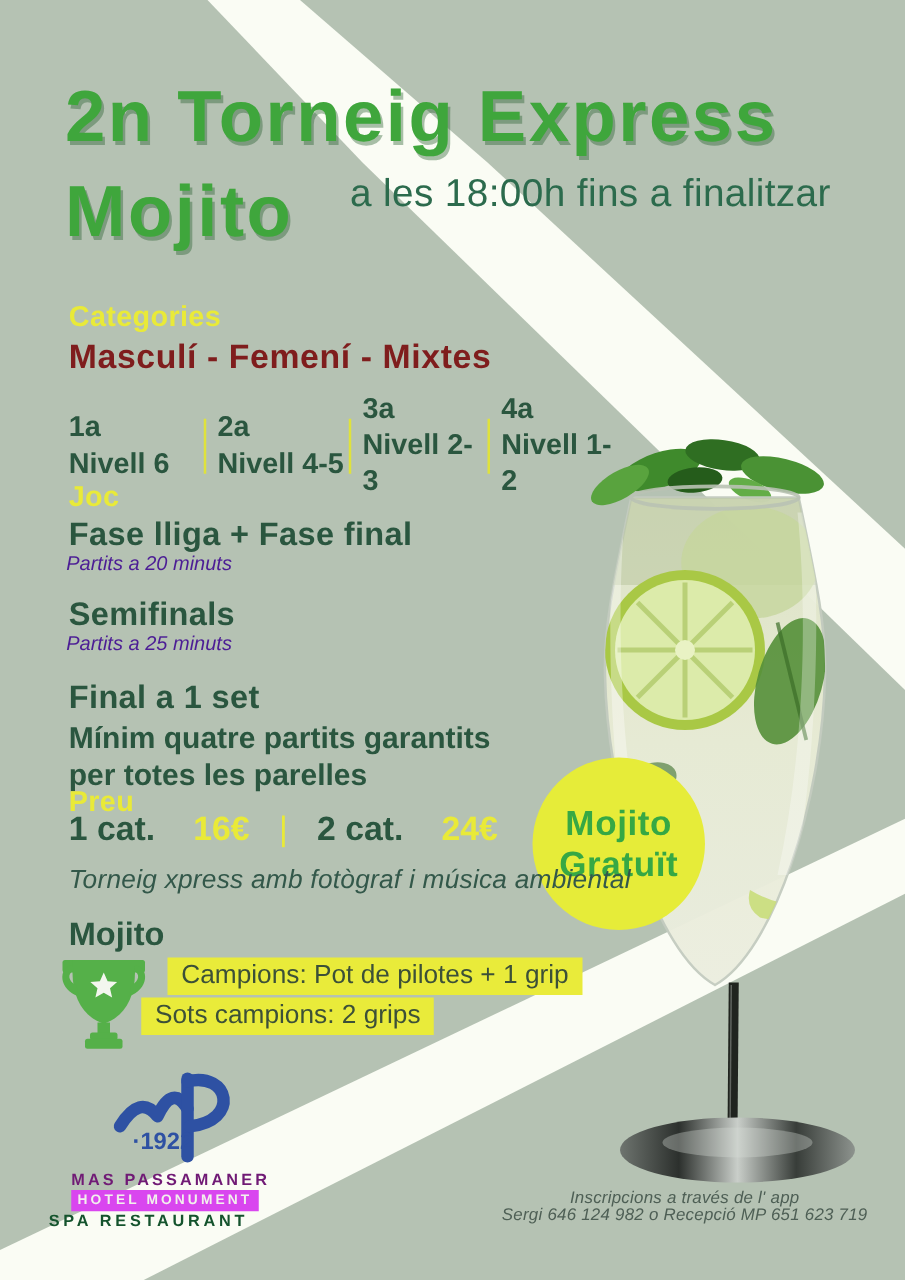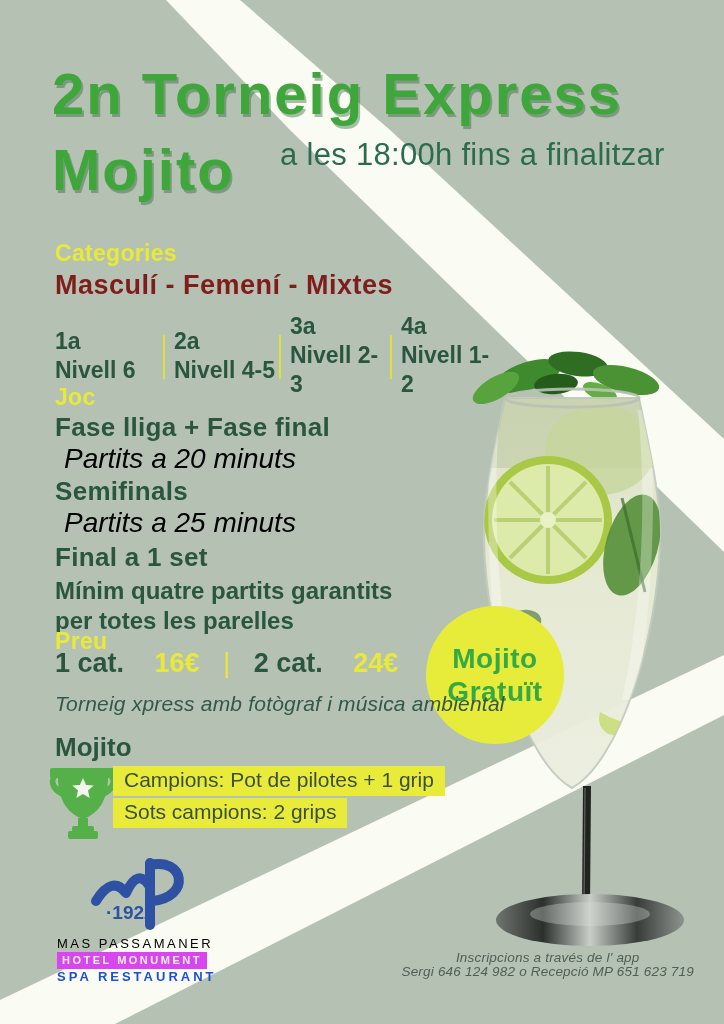--- a/index.html
+++ b/index.html
@@ -30,43 +30,43 @@
   .dateblock{left:280px;top:137px;font-size:31px;line-height:36px;color:#2c6b4d;letter-spacing:.3px;}
   .seclabel{font-size:23px;font-weight:bold;color:#e9ea38;letter-spacing:.3px;}
   .lbl-categories{left:55px;top:240px;}
   .genders{left:55px;top:270px;font-size:27px;font-weight:bold;color:#7f1d1d;letter-spacing:.5px;}
   .levels{left:55px;top:312px;width:470px;display:flex;align-items:center;}
   .levelcol{font-size:23px;line-height:29px;font-weight:bold;color:#2a563f;}
   .lc1{width:108px;} .lc2{width:105px;} .lc3{width:100px;} .lc4{width:100px;}
   .vsep{width:2px;height:44px;background:#dfe23c;margin:2px 9px 0 0;flex:none;}
   .lbl-joc{left:55px;top:384px;}
   .phase{left:55px;font-size:26px;font-weight:bold;color:#2a563f;letter-spacing:.3px;}
-  .pnote{left:64px;font-size:28px;font-style:italic;color:#000000;}
+  .pnote{left:53px;font-size:16px;font-style:italic;color:#4c1d95;}
   .p1{top:412px;} .n1{top:443px;} .p2{top:476px;} .n2{top:507px;} .p3{top:542px;}
   .guarantee{left:55px;top:576px;font-size:24px;line-height:30px;font-weight:bold;color:#2a563f;}
   .lbl-preu{left:55px;top:628px;}
   .prices{left:55px;top:648px;font-size:27px;font-weight:bold;color:#2a563f;}
   .prices .yellow{color:#e9ea38;margin-left:23px;}
   .prices .divider{color:#e9ea38;font-weight:normal;margin:0 16px;}
   .preunote{left:55px;top:692px;font-size:21px;font-style:italic;color:#33584a;letter-spacing:.2px;}
   .lbl-premis{left:55px;top:732px;font-size:26px;font-weight:bold;color:#2a563f;}
   #trophy{left:46px;top:760px;width:74px;height:80px;z-index:4;}
   .hl{
     left:113px;background:#e9eb3a;color:#3c5038;font-size:21px;
     padding:2px 11px 4px 11px;white-space:nowrap;
   }
-  .hl1{top:766px;} .hl2{top:798px;}
+  .hl1{top:766px;margin-left:21px;} .hl2{top:798px;}
   
   #mpmark{left:88px;top:853px;width:120px;height:80px;z-index:4;}
-  .logoname{left:57px;top:936px;width:150px;text-align:center;font-size:13px;font-weight:normal;
-    letter-spacing:2.5px;color:#000000;white-space:nowrap;}
+  .logoname{left:57px;top:936px;width:150px;text-align:center;font-size:13px;font-weight:bold;
+    letter-spacing:2.5px;color:#701a75;white-space:nowrap;}
   .logotag1{left:57px;top:952px;background:#d946ef;color:#f2f1ec;font-size:11px;font-weight:bold;
     letter-spacing:2.5px;padding:2px 5px 3px 5px;white-space:nowrap;}
-  .logotag2{left:57px;top:969px;width:150px;text-align:center;font-size:13px;font-weight:bold;
-    letter-spacing:3px;color:#1d4ed8;white-space:nowrap;}
+  .logotag2{left:39px;top:969px;width:150px;text-align:center;font-size:13px;font-weight:bold;
+    letter-spacing:3px;color:#14532d;white-space:nowrap;}
   
   .footer{
     right:30px;top:951px;text-align:center;font-size:13.5px;line-height:13.8px;
     font-style:italic;color:#4e5f55;letter-spacing:.2px;z-index:4;
   }
 </style>
 </head>
 <body>
 
 <svg id="stripes" class="abs" viewBox="0 0 724 1024" xmlns="http://www.w3.org/2000/svg" aria-hidden="true">

